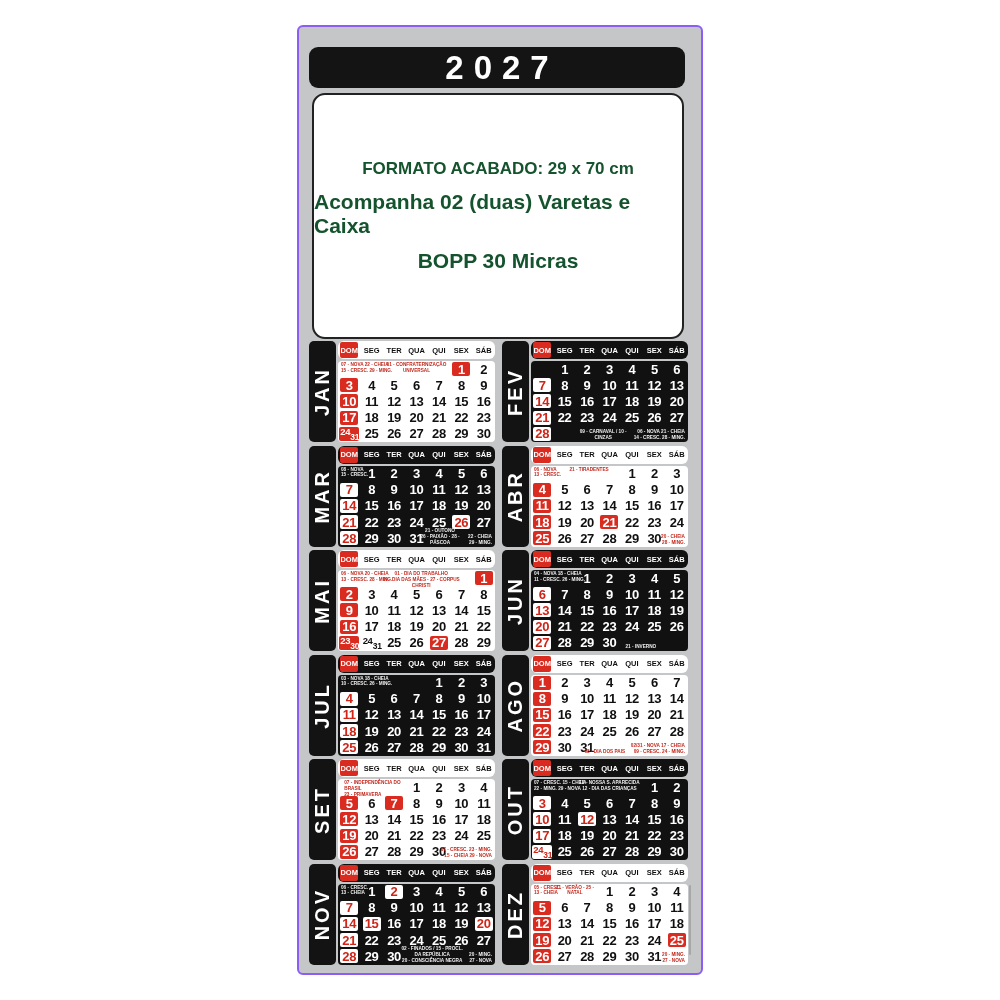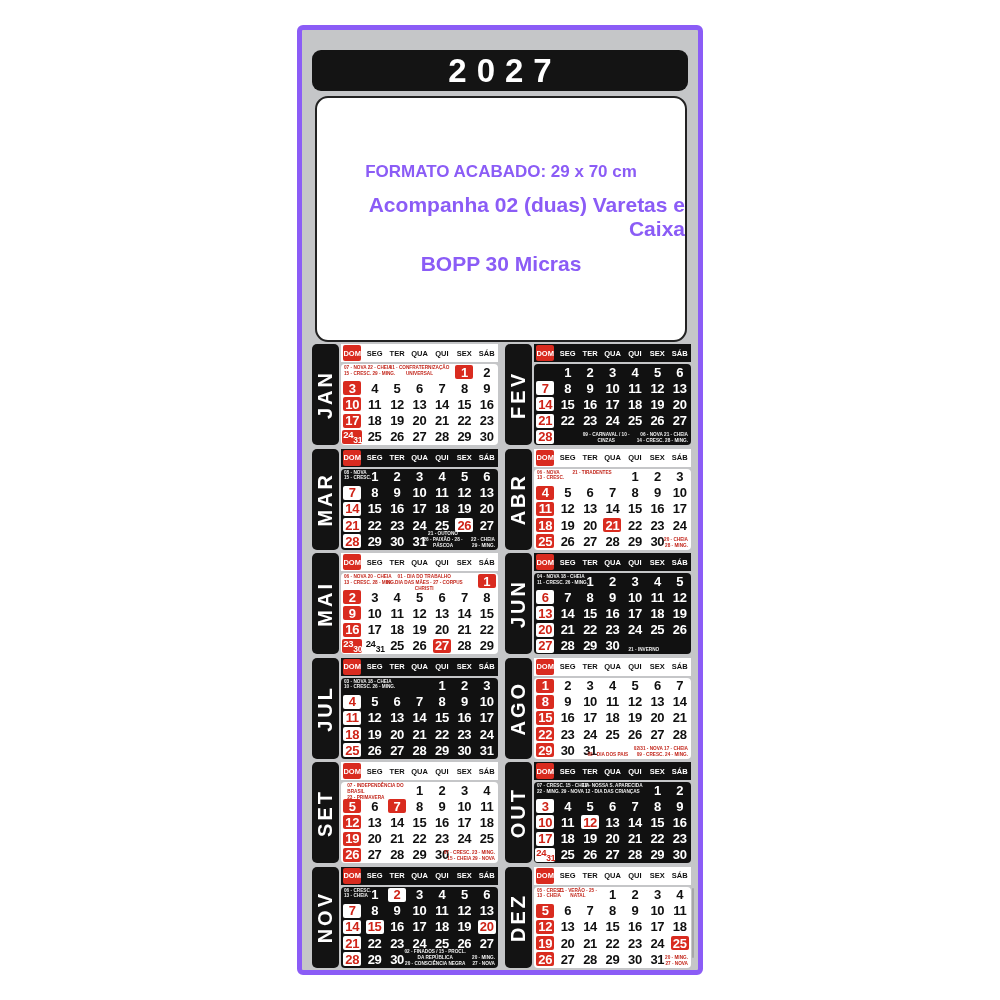--- a/index.html
+++ b/index.html
@@ -1,46 +1,46 @@
 <!DOCTYPE html>
 <html><head>
 <meta charset="utf-8">
 <style>
   * { margin:0; padding:0; box-sizing:border-box; }
   html,body { width:1000px; height:1000px; background:#ffffff;
               font-family:"Liberation Sans", sans-serif; }
 
   .panel { position:absolute; left:297px; top:25px; width:406px; height:950px;
-           background:#c5c6c8; border:5px solid #8b5cf6; border-radius:6px; }
+           background:#c5c6c8; border:2px solid #8b5cf6; border-radius:6px; }
 
   .year-banner { position:absolute; left:10px; top:20px; width:376px; height:41px;
                  background:#141414; border-radius:9px;
                  display:flex; align-items:center; justify-content:center; }
   .year-banner .yr { color:#fff; font-size:33px; font-weight:800;
                      letter-spacing:10px; margin-right:-10px; }
 
   .ad-box { position:absolute; left:13px; top:66px; width:372px; height:246px;
             background:#fff; border:2px solid #222; border-radius:13px;
             display:flex; flex-direction:column; align-items:center;
             justify-content:center; gap:11px; }
-  .ad-box .l { color:#8b5cf6; font-weight:800; text-align:right; }
+  .ad-box .l { color:#14532d; font-weight:800; text-align:left; }
   .ad-box .l1, .ad-box .l2 { font-size:17px; }
   .ad-box .l3, .ad-box .l4 { font-size:21px; }
 
   .months { position:absolute; left:10px; top:314px; width:379px; height:624px;
             display:grid; grid-template-columns:repeat(2,1fr); gap:3px 7px; }
 
   .month { display:flex; gap:2px; height:101px; }
   .mlabel { width:27px; background:#131313; border-radius:5px;
             display:flex; align-items:center; justify-content:center; }
   .mtext { writing-mode:vertical-rl; transform:rotate(180deg); color:#fff;
            font-size:20px; font-weight:800; letter-spacing:3px; }
   .mcol { flex:1; display:flex; flex-direction:column; gap:2px; min-width:0; }
 
-  .wdays { height:18px; border-radius:0; display:grid;
+  .wdays { height:18px; border-radius:6px; display:grid;
            grid-template-columns:repeat(7,1fr); }
   .wd { display:flex; align-items:center; justify-content:center;
         font-size:7.5px; font-weight:700; }
   .wd0 { margin:1px 2px; background:#d92b1f; color:#fff !important;
          border-radius:2px; }
 
   .days { flex:1; border-radius:4px; position:relative; display:grid;
           grid-template-columns:repeat(7,1fr); grid-template-rows:repeat(5,1fr); }
   .cell { display:flex; align-items:center; justify-content:center; }
   .num { display:inline-flex; align-items:center; justify-content:center;

